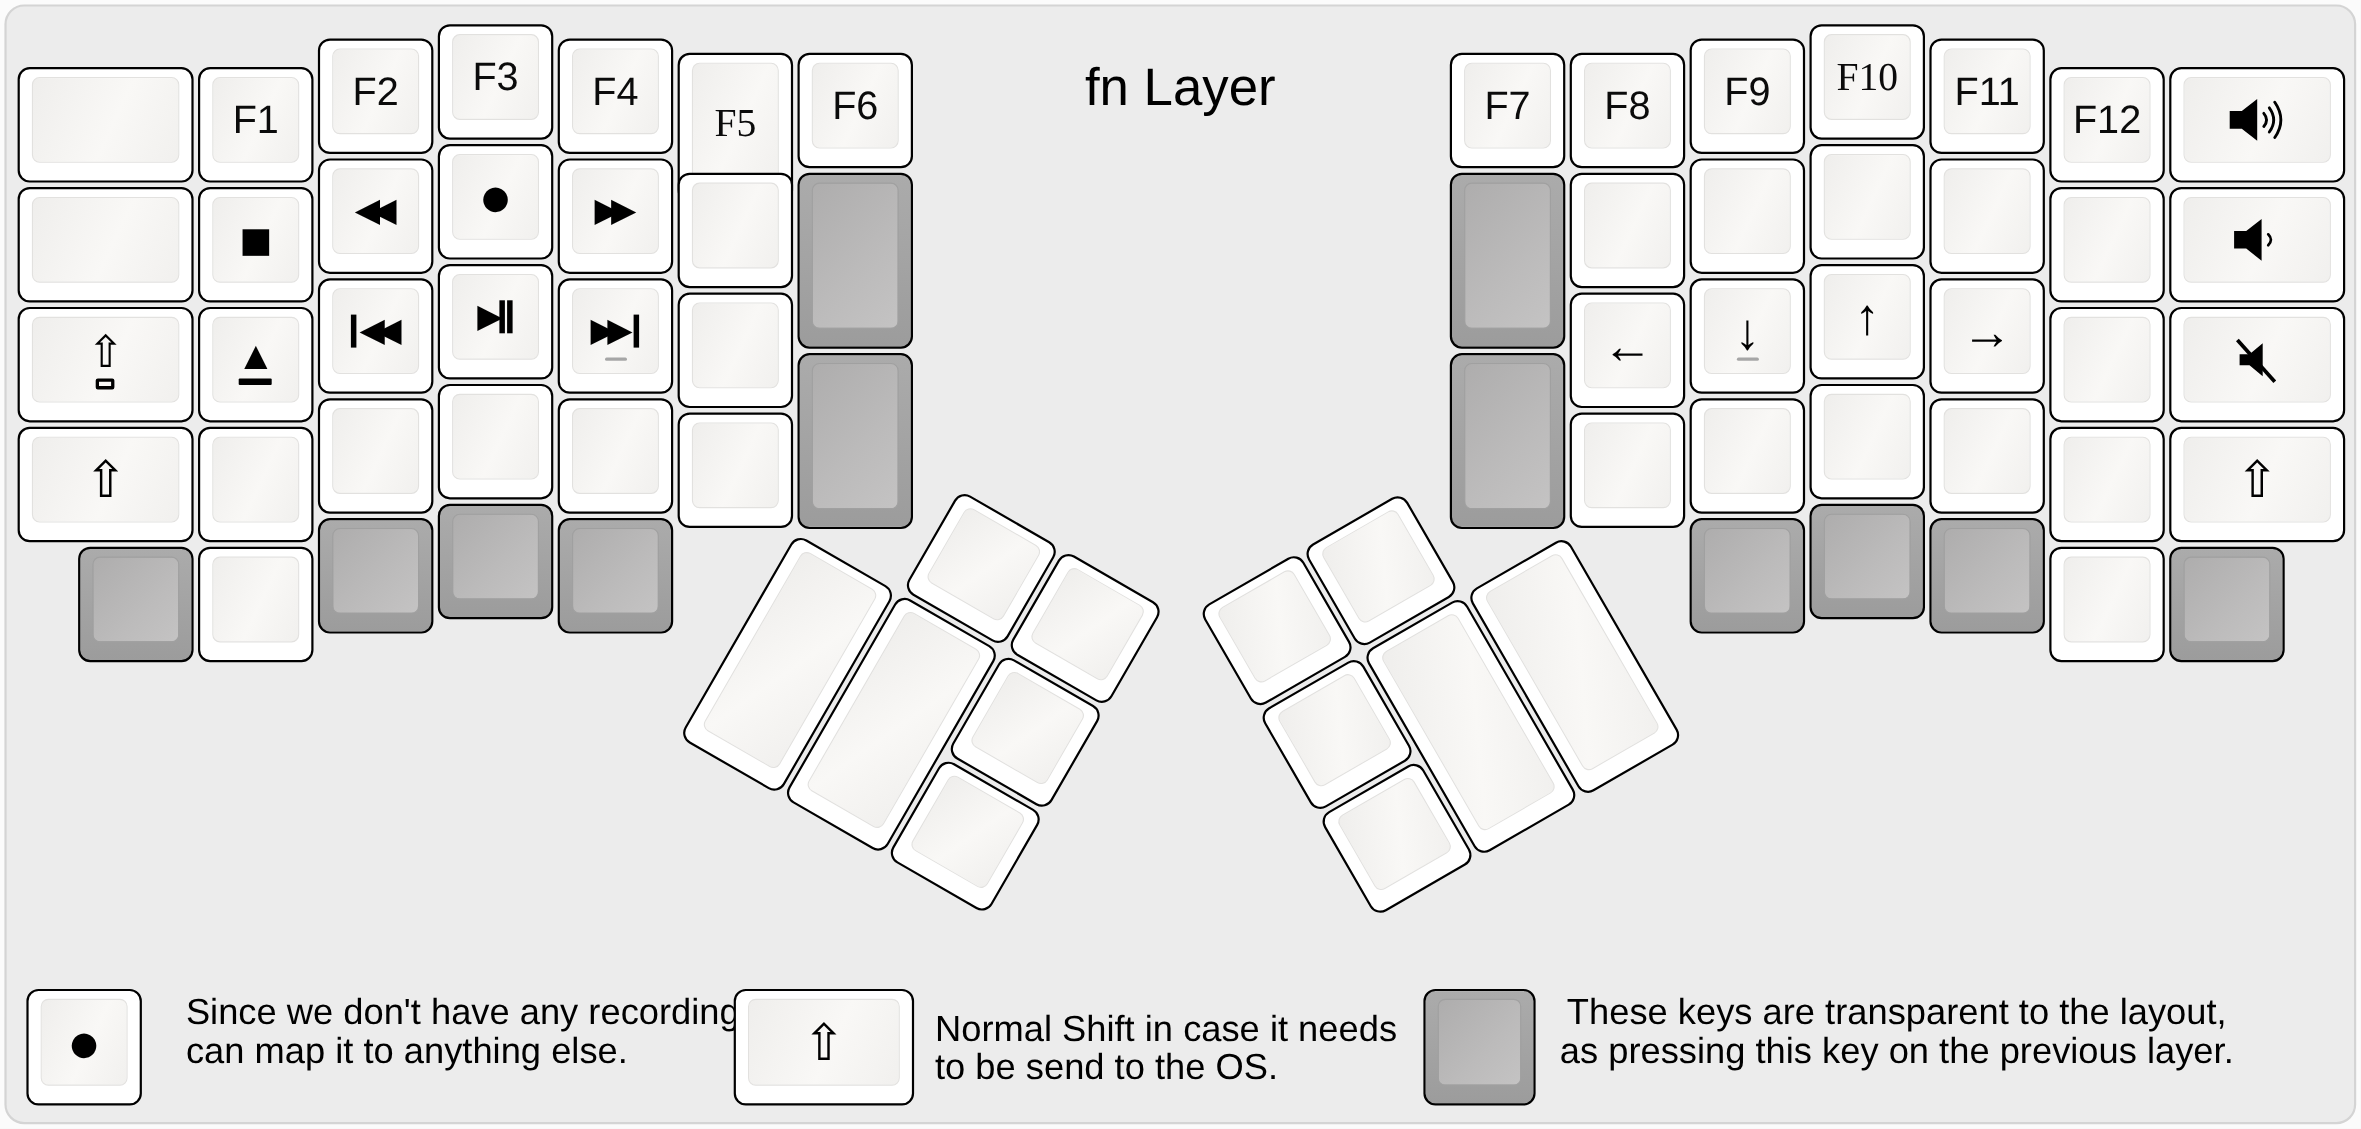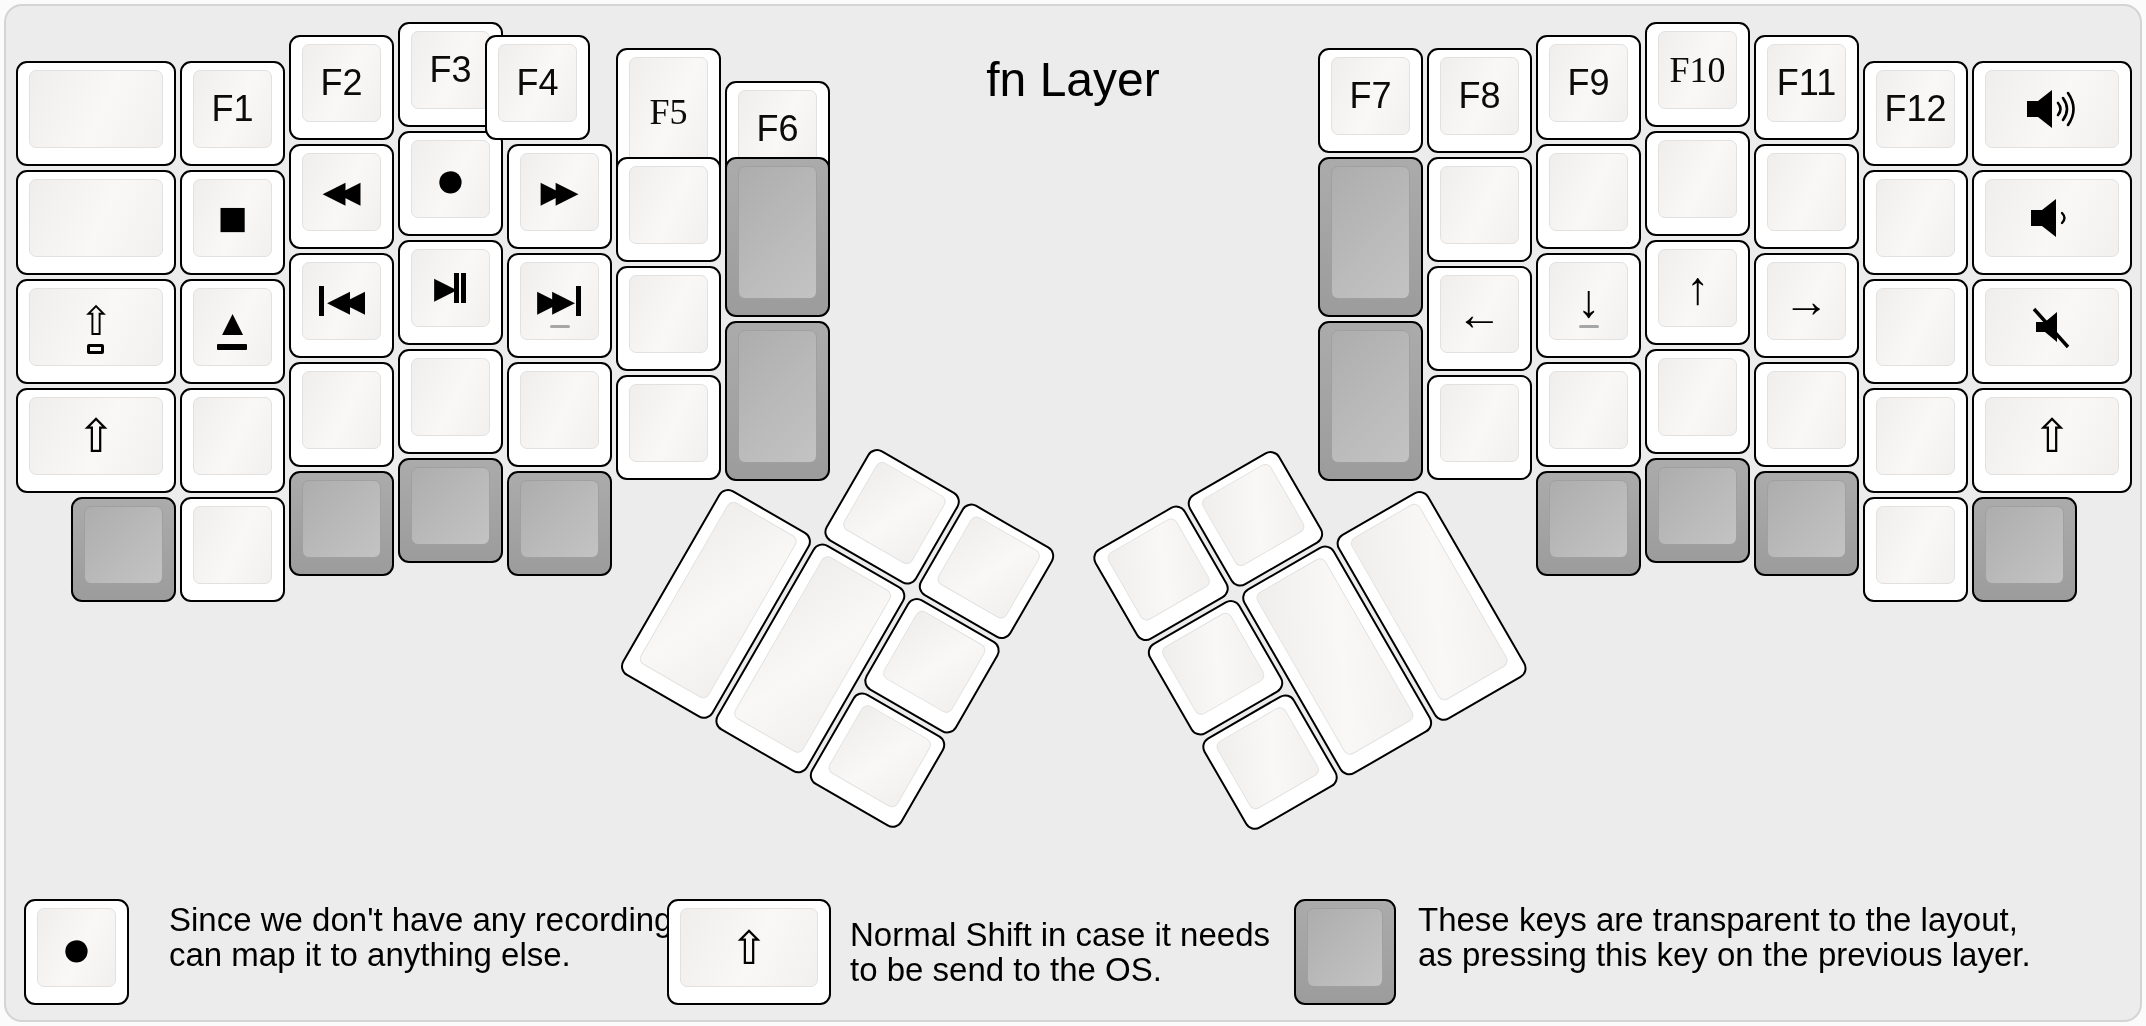--- a/index.html
+++ b/index.html
@@ -130,21 +130,21 @@
             <span class="vbar"></span>
           </span>
         </div>
       </div>
       <div class="key white" style="left: 398px; top: 349px; width: 105px; height: 105px;">
         <div class="cap"></div>
       </div>
       <div class="key gray" style="left: 398px; top: 458px; width: 105px; height: 105px;">
         <div class="cap"></div>
       </div>
-      <div class="key white" style="left: 485px; top: 35px; width: 105px; height: 105px;">
+      <div class="key white" style="left: 507px; top: 35px; width: 105px; height: 105px;">
         <div class="cap">
           <span class="klabel">F4</span>
         </div>
       </div>
       <div class="key white" style="left: 507px; top: 144px; width: 105px; height: 105px;">
         <div class="cap">
           <span class="mediarow">
             <span class="tri">▶▶</span>
           </span>
         </div>
@@ -171,21 +171,21 @@
       </div>
       <div class="key white" style="left: 616px; top: 157px; width: 105px; height: 105px;">
         <div class="cap"></div>
       </div>
       <div class="key white" style="left: 616px; top: 266px; width: 105px; height: 105px;">
         <div class="cap"></div>
       </div>
       <div class="key white" style="left: 616px; top: 375px; width: 105px; height: 105px;">
         <div class="cap"></div>
       </div>
-      <div class="key white" style="left: 725px; top: 48px; width: 105px; height: 105px; margin-top: 33px;">
+      <div class="key white" style="left: 725px; top: 48px; width: 105px; height: 105px;">
         <div class="cap">
           <span class="klabel">F6</span>
         </div>
       </div>
       <div class="key gray" style="left: 725px; top: 157px; width: 105px; height: 160px;">
         <div class="cap"></div>
       </div>
       <div class="key gray" style="left: 725px; top: 321px; width: 105px; height: 160px;">
         <div class="cap"></div>
       </div>
@@ -387,18 +387,18 @@
           <span class="kchar" style="font-size: 46px;">⇧</span>
         </div>
       </div>
       <div class="legend-text" style="left: 850px; top: 917px;">
         <div>Normal Shift in case it needs</div>
         <div>to be send to the OS.</div>
       </div>
       <div class="key gray" style="left: 1294px; top: 899px; width: 102px; height: 106px;">
         <div class="cap"></div>
       </div>
-      <div class="legend-text" style="left: 1418px; top: 902px;">
+      <div class="legend-text" style="left: 1418px; top: 902px; text-align: center;">
         <div>These keys are transparent to the layout,</div>
         <div>as pressing this key on the previous layer.</div>
       </div>
     </div>
 </div>
 
 </body></html>

